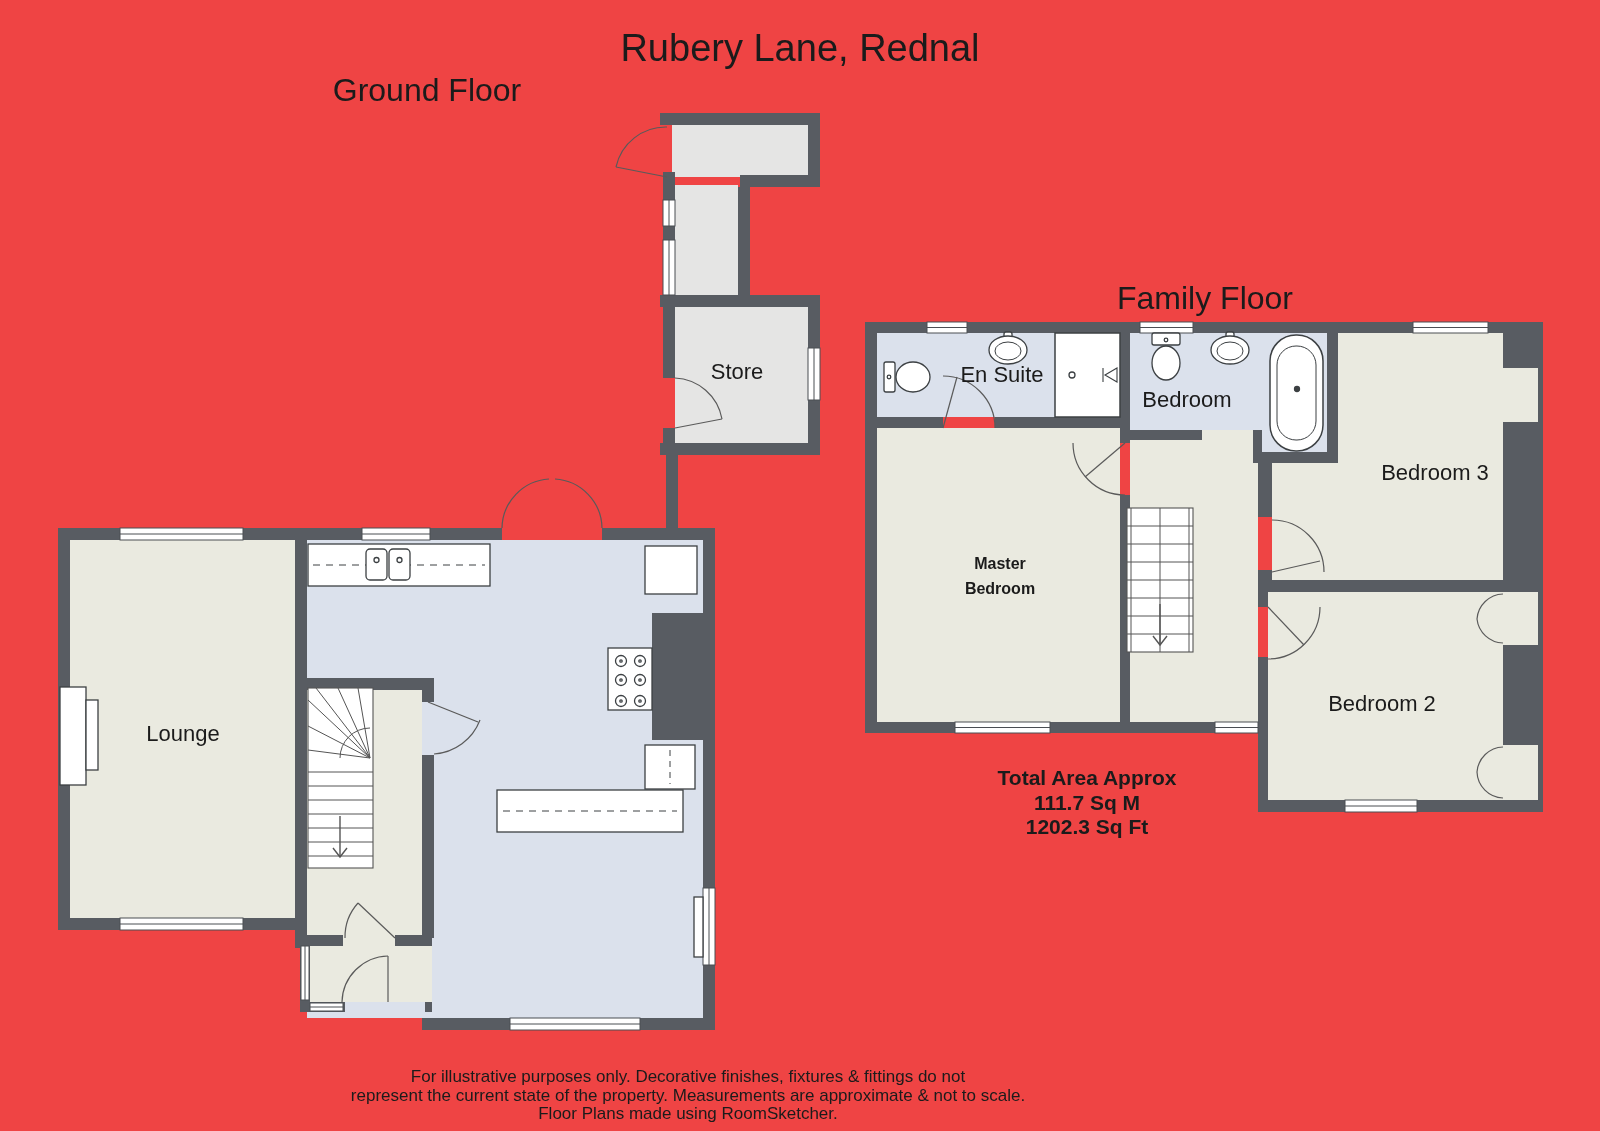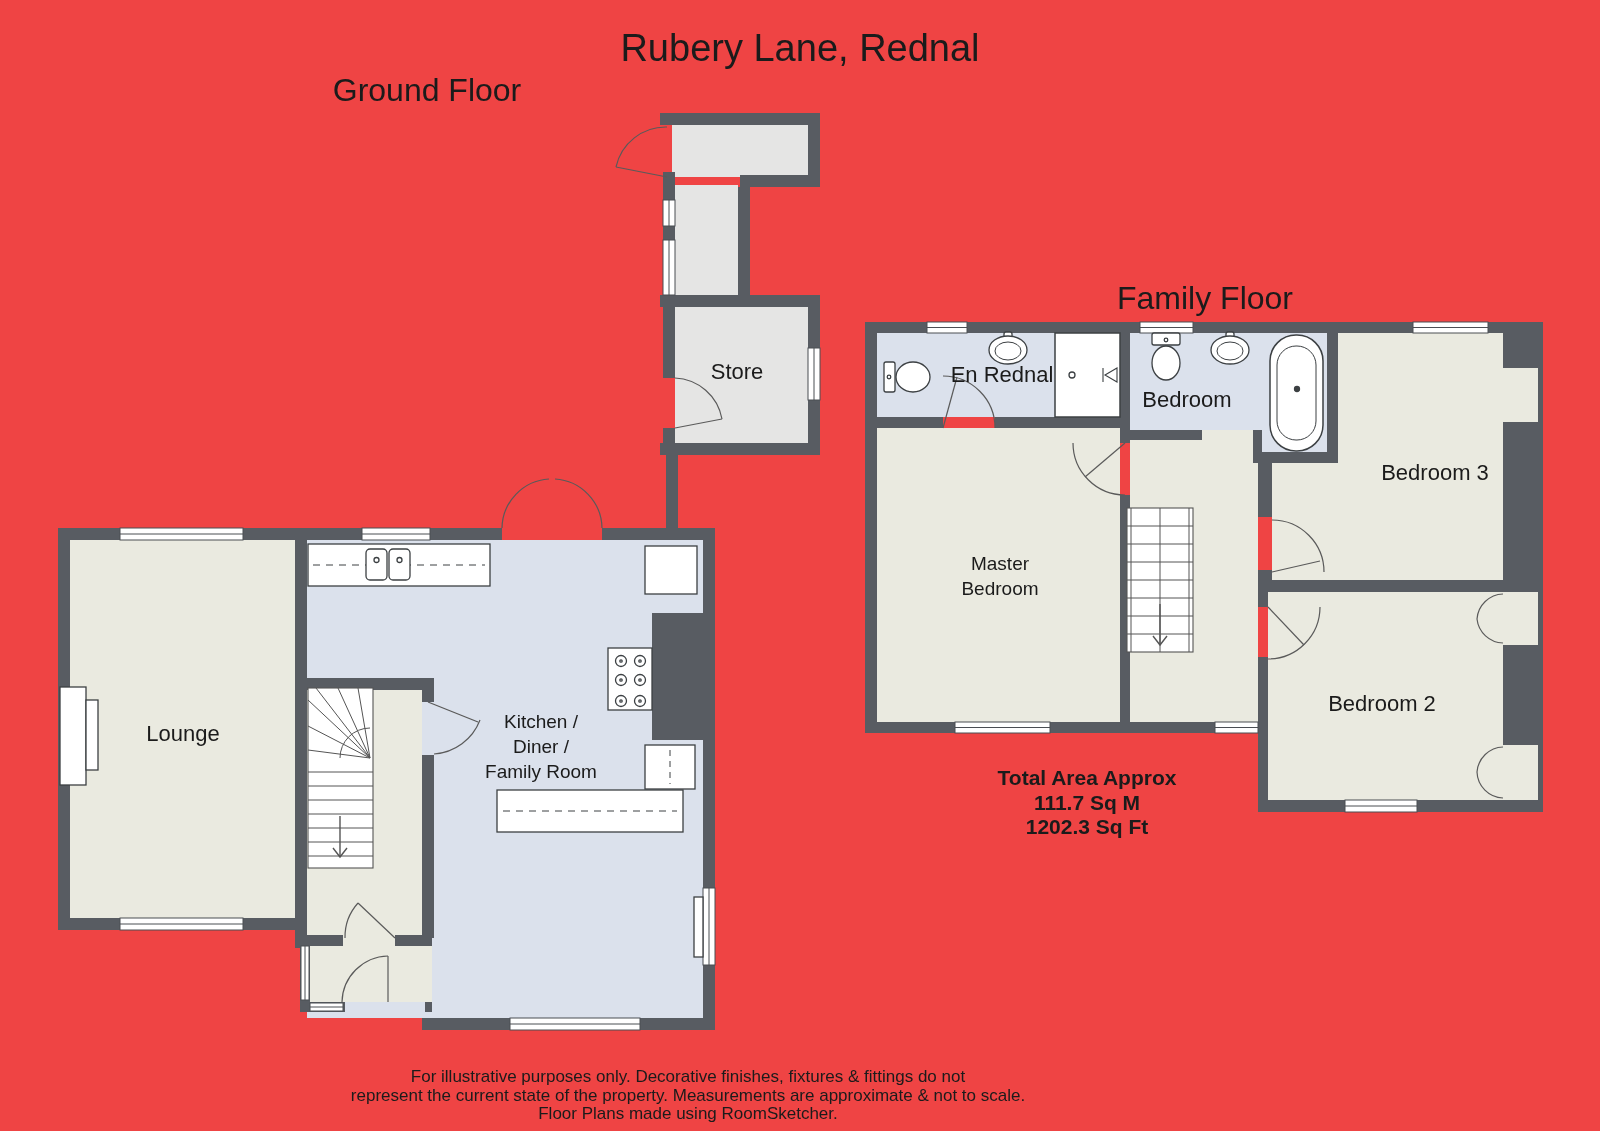--- a/index.html
+++ b/index.html
@@ -9,21 +9,21 @@
   }
   .plan-svg{position:absolute;left:0;top:0;}
   .lbl{
     position:absolute;transform:translate(-50%,-50%);
     white-space:pre-line;text-align:center;line-height:1.16;
     color:#1b1b1b;
   }
   .title{font-size:38px;}
   .floor-title{font-size:32px;}
   .room{font-size:22px;}
-  .room-multi{font-size:19px;line-height:25px;}
+  .room-multi{font-size:16px;line-height:25px;font-weight:bold;}
   .area{font-size:21px;line-height:24.5px;}
   .disclaimer{font-size:17px;line-height:18.5px;}
 </style>
 </head>
 <body>
 
 <div class="canvas">
 
 <svg class="plan-svg" width="1600" height="1131" viewBox="0 0 1600 1131">
 
@@ -345,25 +345,22 @@
     </g>
   </g>
 </svg>
 
 <div class="lbl title" style="left:800px;top:48px;">Rubery Lane, Rednal</div>
 <div class="lbl floor-title" style="left:427px;top:91px;">Ground Floor</div>
 <div class="lbl floor-title" style="left:1205px;top:299px;">Family Floor</div>
 
 <div class="lbl room" style="left:737px;top:372px;">Store</div>
 <div class="lbl room" style="left:183px;top:734px;">Lounge</div>
-<div class="lbl room-multi" style="left:541px;top:746px;">Kitchen /
-Diner /
-Family Room</div>
-
-<div class="lbl room" style="left:1002px;top:375px;">En Rednal</div>
+
+<div class="lbl room" style="left:1002px;top:375px;">En Suite</div>
 <div class="lbl room" style="left:1187px;top:400px;">Bedroom</div>
 <div class="lbl room-multi" style="left:1000px;top:576px;">Master
 Bedroom</div>
 <div class="lbl room" style="left:1418px;top:473px;margin-left:17px;">Bedroom 3</div>
 <div class="lbl room" style="left:1382px;top:704px;">Bedroom 2</div>
 
 <div class="lbl area" style="left:1087px;top:803px;font-weight:bold;">Total Area Approx
 111.7 Sq M
 1202.3 Sq Ft</div>
 <div class="lbl disclaimer" style="left:688px;top:1083px;margin-top:13px;">For illustrative purposes only. Decorative finishes, fixtures &amp; fittings do not

